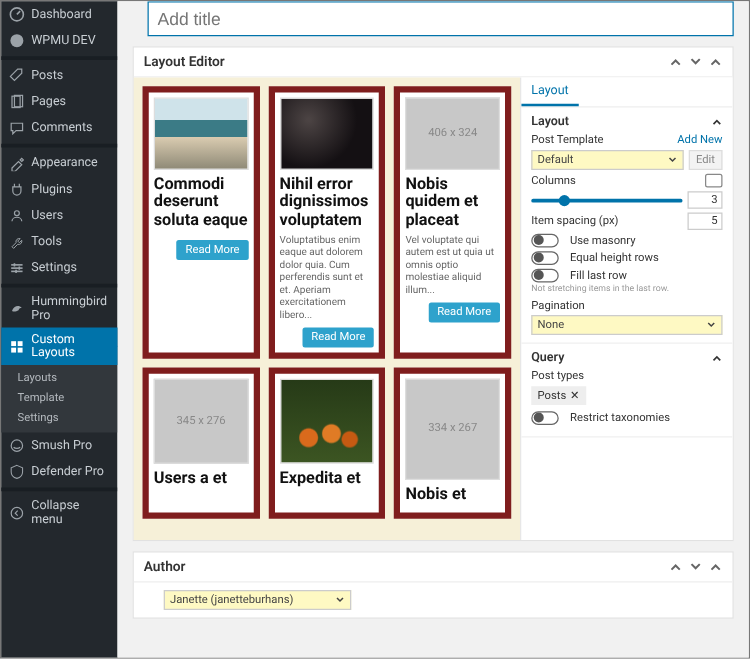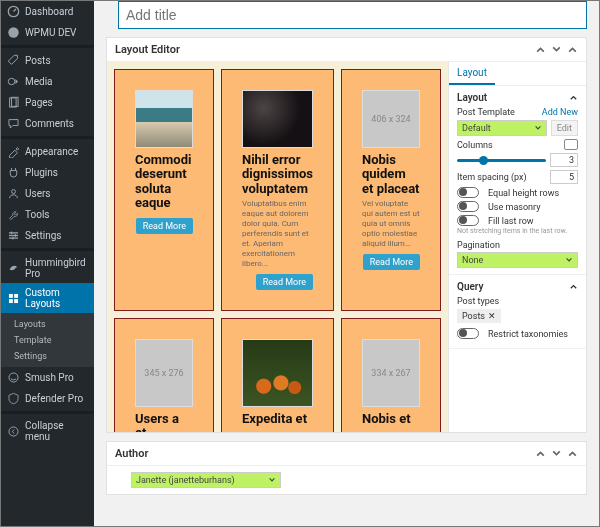--- a/index.html
+++ b/index.html
@@ -28,36 +28,36 @@
   .panel { margin: 0 12px 8px 12px; border: 1px solid #e1e1e1; background: #fff; }
   .panel-head { display: flex; align-items: center; justify-content: space-between; padding: 5px 8px; border-bottom: 1px solid #eee; font-size: 11px; font-weight: 600; color: #333; }
   .head-controls { display: flex; gap: 5px; }
   .head-controls .ic { width: 11px; height: 11px; color: #666; }
 
   .editor-body { display: flex; height: 370px; }
 
   
   .cards-wrap { flex: 1; background: #f6f0d8; padding: 7px; overflow: hidden; }
   .cards { display: grid; grid-template-columns: repeat(3, 1fr); gap: 7px; }
-  .card { background: #fdba74; border: 1px solid #7f1d1d; padding: 20px; }
+  .card { background: #ffffff; border: 5px solid #7f1d1d; padding: 4px; }
   .thumb { width: 100%; height: 58px; background: #c8c8c8 center/cover no-repeat; display: flex; align-items: center; justify-content: center; color: #888; font-size: 9px; border: 1px solid #ddd; position: relative; }
   .card h3 { font-size: 13px; font-weight: 700; color: #111; line-height: 1.1; margin: 5px 0 3px 0; }
   .card p { font-size: 8px; color: #666; line-height: 1.25; }
   .readmore { display: inline-block; margin-top: 5px; background: #2ea2cc; color: #fff; font-size: 9px; border-radius: 2px; padding: 3px 7px; float: right; }
 
   
-  .settings { width: 138px; border-left: 1px solid #e7e7e7; background: #fff; overflow: hidden; }
+  .settings { width: 170px; border-left: 1px solid #e7e7e7; background: #fff; overflow: hidden; }
   .tabs { display: flex; border-bottom: 1px solid #eee; font-size: 10px; }
   .tab { padding: 5px 8px; color: #666; cursor: pointer; }
   .tab.active { color: #0073aa; border-bottom: 2px solid #0073aa; }
   .sect { padding: 6px 8px; border-bottom: 1px solid #f0f0f0; }
   .sect-head { display: flex; justify-content: space-between; align-items: center; font-size: 10px; font-weight: 600; margin-bottom: 4px; }
   .sect-head .ic { width: 9px; height: 9px; }
   .row { display: flex; align-items: center; justify-content: space-between; font-size: 9px; margin: 3px 0; gap: 4px; }
-  .select { flex: 1; border: 1px solid #ccc; padding: 2px 4px; font-size: 9px; color: #444; background: #bef264; display: flex; justify-content: space-between; align-items: center; }
+  .select { flex: 1; border: 1px solid #ccc; padding: 2px 4px; font-size: 9px; color: #444; background: #fef9c3; display: flex; justify-content: space-between; align-items: center; }
   .addnew { color: #0073aa; font-size: 9px; }
   .editbtn { background: #f3f3f3; border: 1px solid #ddd; padding: 2px 5px; font-size: 9px; color: #888; }
   .slider { display: flex; align-items: center; gap: 4px; }
   .track { flex: 1; height: 3px; background: #0073aa; border-radius: 2px; position: relative; }
   .track .knob { position: absolute; left: 22px; top: -3px; width: 9px; height: 9px; border-radius: 50%; background: #0073aa; }
   .numbox { width: 28px; border: 1px solid #ccc; padding: 1px 3px; font-size: 9px; text-align: right; }
   .toggle { width: 22px; height: 11px; border: 1px solid #666; border-radius: 6px; background: #fff; position: relative; flex-shrink: 0; }
   .toggle::after { content: ""; position: absolute; left: 1px; top: 0; width: 8px; height: 8px; background: #555; border-radius: 50%; }
   .lbl2 { font-size: 9px; color: #333; }
   .hint { font-size: 7px; color: #999; margin-top: 1px; }
@@ -109,29 +109,20 @@
       <span class="ic">
           <svg viewBox="0 0 20 20" fill="currentColor">
             <path d="M11 2h5v5l-9 9-5-5 9-9z" fill="none" stroke="currentColor" stroke-width="1.5"></path>
           </svg>
         </span>
       <span>Posts</span>
     </div>
     <div class="side-item">
       <span class="ic">
           <svg viewBox="0 0 20 20" fill="currentColor">
-            <circle cx="7" cy="10" r="5" fill="none" stroke="currentColor" stroke-width="1.5"></circle>
-            <path d="M13 6v8l4-4-4-4z"></path>
-          </svg>
-        </span>
-      <span>Media</span>
-    </div>
-    <div class="side-item">
-      <span class="ic">
-          <svg viewBox="0 0 20 20" fill="currentColor">
             <rect x="4" y="3" width="10" height="14" fill="none" stroke="currentColor" stroke-width="1.5"></rect>
             <rect x="7" y="2" width="10" height="14" fill="none" stroke="currentColor" stroke-width="1.5"></rect>
           </svg>
         </span>
       <span>Pages</span>
     </div>
     <div class="side-item">
       <span class="ic">
           <svg viewBox="0 0 20 20" fill="currentColor">
             <path d="M3 4h14v9H9l-4 4v-4H3z" fill="none" stroke="currentColor" stroke-width="1.5"></path>
@@ -306,21 +297,21 @@
             </div>
 
             <div class="card">
               <div class="thumb img-flowers" style="height:68px">
                   <span></span>
                 </div>
               <h3>Expedita et</h3>
             </div>
 
             <div class="card">
-              <div class="thumb" style="height:68px">
+              <div class="thumb" style="height:81px">
                   <span>334 x 267</span>
                 </div>
               <h3>Nobis et</h3>
             </div>
 
           </div>
         </div>
 
         <div class="settings">
           <div class="tabs">
@@ -360,25 +351,25 @@
                   <div class="knob"></div>
                 </div>
               <div class="numbox">3</div>
             </div>
             <div class="row">
               <span class="lbl2">Item spacing (px)</span>
               <div class="numbox">5</div>
             </div>
             <div class="row">
               <span class="toggle"></span>
+              <span class="lbl2" style="flex:1;margin-left:5px">Use masonry</span>
+            </div>
+            <div class="row">
+              <span class="toggle"></span>
               <span class="lbl2" style="flex:1;margin-left:5px">Equal height rows</span>
-            </div>
-            <div class="row">
-              <span class="toggle"></span>
-              <span class="lbl2" style="flex:1;margin-left:5px">Use masonry</span>
             </div>
             <div class="row" style="margin-bottom:0">
               <span class="toggle"></span>
               <span class="lbl2" style="flex:1;margin-left:5px">Fill last row</span>
             </div>
             <div class="hint">Not stretching items in the last row.</div>
             <div class="lbl2" style="margin-top:5px">Pagination</div>
             <div class="select" style="margin-top:2px">
               <span>None</span>
               <span class="ic" style="width:8px;height:8px">

